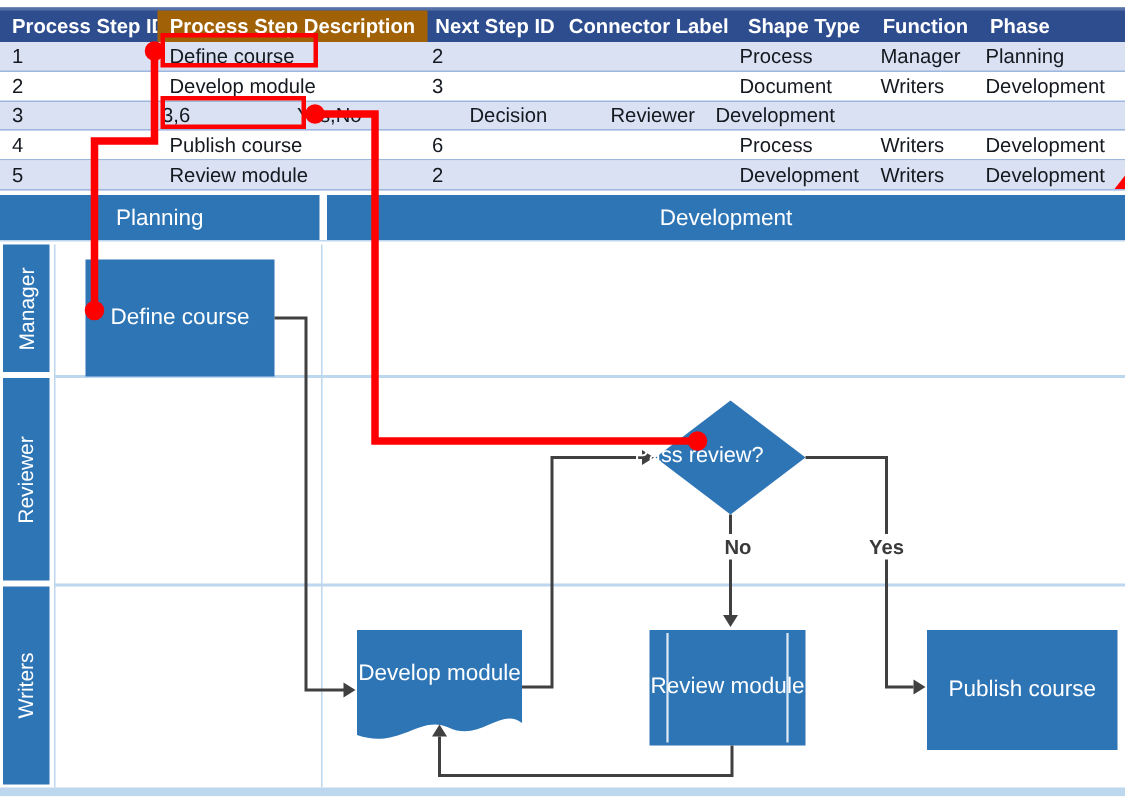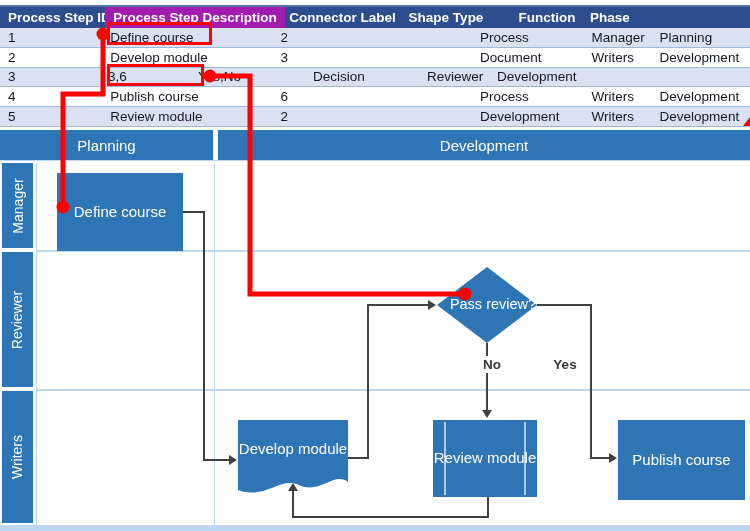--- a/index.html
+++ b/index.html
@@ -13,24 +13,24 @@
          white-space:nowrap;overflow:hidden;box-sizing:border-box;}
   .trow{display:flex;height:19.8px;border-bottom:1px solid #9DB7DF;box-sizing:border-box;
         font-size:13.5px;color:#14181f;align-items:center;}
   .trow.band{background:#D9E1F2;}
   .cell{display:flex;align-items:center;height:100%;white-space:nowrap;overflow:hidden;box-sizing:border-box;}
   .c1{width:105px;padding-left:8px;}
   .c2{width:180px;padding-left:8px;}
   .c3{width:90px;padding-left:3px;}
   .c4{width:115px;padding-left:3px;}
   .c5{width:92px;padding-left:3px;}
-  .c6{width:70px;padding-left:5px;margin-left:20px;}
+  .c6{width:70px;padding-left:5px;}
   .c7{width:98px;padding-left:5px;}
   .hcell.c1{justify-content:flex-start;}
-  .hcell.c2{justify-content:center;padding-left:0;background:#a21caf;text-align:right;}
+  .hcell.c2{justify-content:center;padding-left:0;background:#a16207;text-align:right;}
   .hcell.c3,.hcell.c4,.hcell.c5,.hcell.c6{justify-content:center;padding-left:0;}
   .hcell.c7{justify-content:flex-start;padding-left:8px;}
 
   
   .phase-cell{position:absolute;top:130px;height:30px;background:#2E75B6;color:#fff;
               display:flex;align-items:center;justify-content:center;font-size:15px;z-index:1;}
   #phase-planning{left:0;width:213px;}
   #phase-development{left:218px;width:532px;}
   .lane-bar{position:absolute;left:2px;width:31px;background:#2E75B6;color:#fff;
             display:flex;align-items:center;justify-content:center;z-index:1;}
@@ -42,42 +42,43 @@
 
   
   #shapes-svg{position:absolute;left:0;top:0;z-index:2;}
   #annot-svg{position:absolute;left:0;top:0;z-index:4;pointer-events:none;}
 
   
   .shape-label{position:absolute;z-index:3;display:flex;align-items:center;justify-content:center;
                text-align:center;color:#fff;font-size:15px;line-height:1.25;}
   #lbl-define{left:57px;top:173px;width:126px;height:78px;}
   #lbl-develop{left:238px;top:418px;width:110px;height:62px;}
-  #lbl-decision{left:443px;top:272px;width:100px;height:64px;font-size:14.5px;}
+  #lbl-decision{left:416px;top:272px;width:100px;height:64px;font-size:14.5px;}
   #lbl-review{left:433px;top:420px;width:104px;height:77px;}
   #lbl-publish{left:618px;top:420px;width:127px;height:80px;}
   .edge-label{position:absolute;z-index:3;background:#fff;color:#3a3a3a;font-size:13.5px;
               font-weight:600;display:flex;align-items:center;justify-content:center;}
   #lbl-no{left:477px;top:356px;width:30px;height:17px;}
-  #lbl-yes{left:548px;top:356px;width:34px;height:17px;}
+  #lbl-yes{left:574px;top:356px;width:34px;height:17px;}
 
   
   .red-box{position:absolute;border:3px solid #FF0000;box-sizing:border-box;z-index:5;}
   #red-box-define{left:107px;top:22px;width:105px;height:23px;}
   #red-box-pass{left:107px;top:64px;width:97px;height:22px;}
 </style>
 </head>
 <body>
 
 <div class="stage">
 
   <div id="xl-table">
     <div class="hrow">
       <div class="hcell c1">Process Step ID</div>
       <div class="hcell c2">Process Step Description</div>
+      <div class="hcell c3">Next Step ID</div>
       <div class="hcell c4">Connector Label</div>
       <div class="hcell c5">Shape Type</div>
       <div class="hcell c6">Function</div>
       <div class="hcell c7">Phase</div>
     </div>
 
     <div class="trow band">
       <div class="cell c1">1</div>
       <div class="cell c2">Define course</div>
       <div class="cell c3">2</div>

